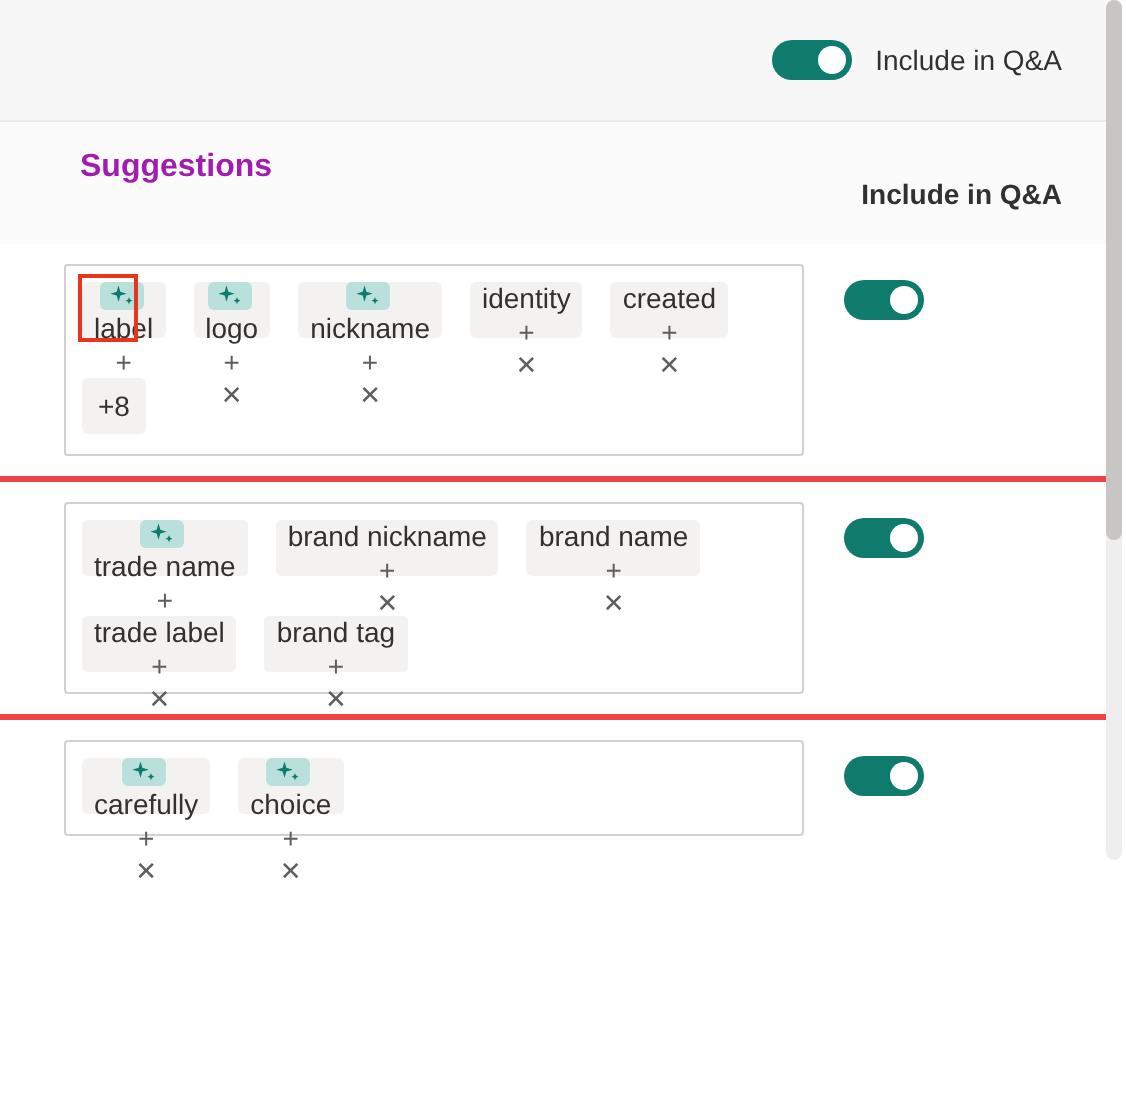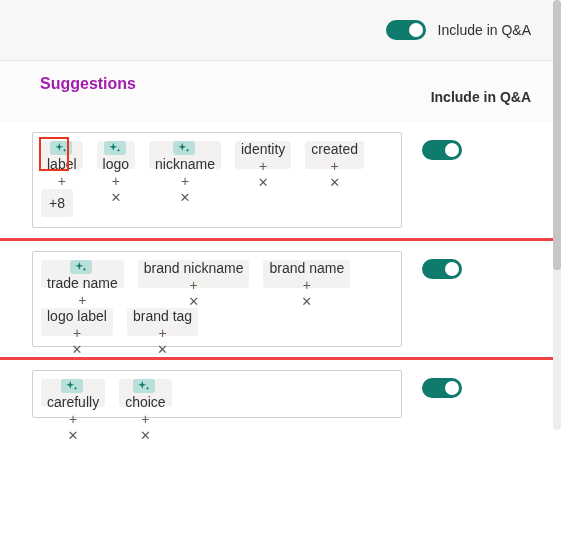--- a/index.html
+++ b/index.html
@@ -268,21 +268,21 @@
             <span class="chip-label">brand nickname</span>
             <span class="chip-plus">+</span>
             <span class="chip-x">✕</span>
           </span>
           <span class="chip">
             <span class="chip-label">brand name</span>
             <span class="chip-plus">+</span>
             <span class="chip-x">✕</span>
           </span>
           <span class="chip">
-            <span class="chip-label">logo label</span>
+            <span class="chip-label">trade label</span>
             <span class="chip-plus">+</span>
             <span class="chip-x">✕</span>
           </span>
           <span class="chip">
             <span class="chip-label">brand tag</span>
             <span class="chip-plus">+</span>
             <span class="chip-x">✕</span>
           </span>
         </div>
         <div class="row-toggle-cell">

